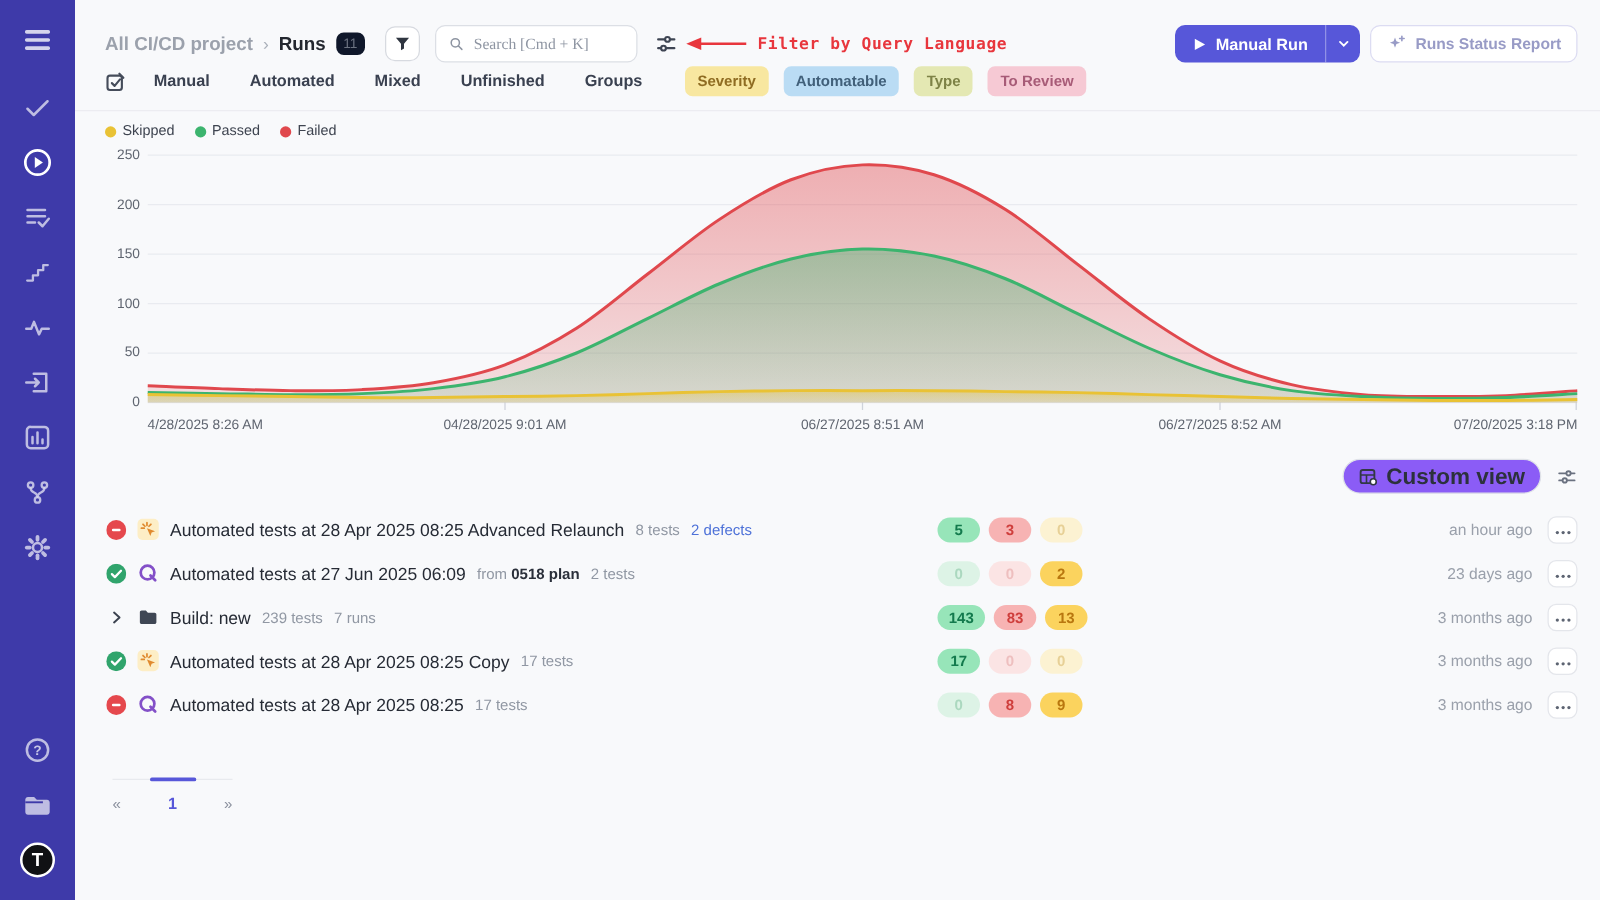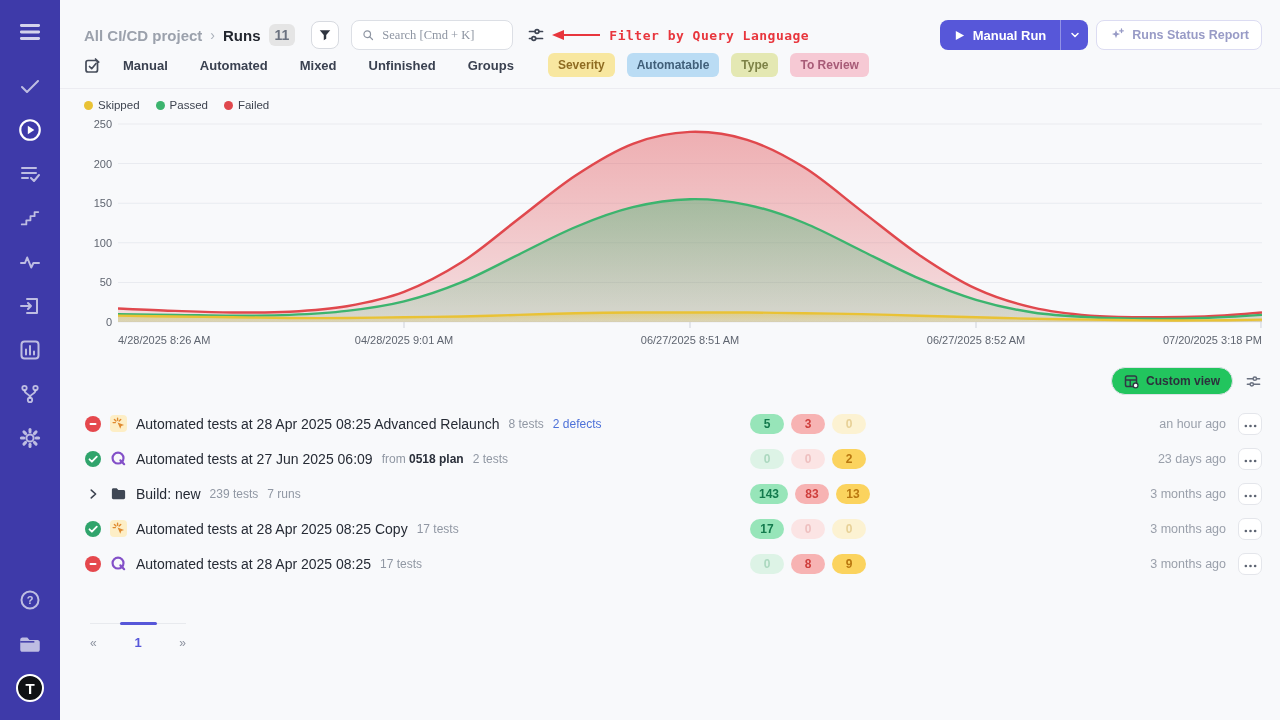--- a/index.html
+++ b/index.html
@@ -18,21 +18,21 @@
 
   
   .main { flex:1; display:flex; flex-direction:column; padding:0; min-width:0; }
   .pad { padding-left:24px; padding-right:18px; }
 
   
   .header { display:flex; align-items:center; height:30px; margin-top:20px; }
   .crumb-project { color:#9ba1ac; font-weight:bold; font-size:15px; }
   .crumb-sep { color:#aab0ba; margin:0 8px; font-size:14px; }
   .crumb-section { color:#23272f; font-weight:bold; font-size:15px; }
-  .count-badge { background:#e5e5e5; color:#6b7280; font-size:14px; font-weight:bold; border-radius:6px; padding:3px 6px; margin-left:8px; }
+  .count-badge { background:#0f172a; color:#6b7280; font-size:11px; font-weight:normal; border-radius:6px; padding:3px 6px; margin-left:8px; }
   .funnel-btn { width:28px; height:28px; border:1px solid #d7dae0; border-radius:8px; background:#fff; display:flex; align-items:center; justify-content:center; margin-left:16px; cursor:pointer; }
   .search-box { display:flex; align-items:center; gap:8px; width:162px; height:30px; border:1px solid #dcdfe5; border-radius:8px; background:#fff; margin-left:12px; padding:0 10px; }
   .search-box input { border:none; outline:none; width:100%; font-size:12.5px; color:#2a2f3a; background:transparent; font-family:Liberation Serif, serif; }
   .search-box input::placeholder { color:#8e95a2; }
   .tune-btn { margin-left:14px; background:none; border:none; cursor:pointer; height:22px; display:flex; align-items:center; }
   .annotation { display:flex; align-items:center; gap:8px; margin-left:6px; }
   .annotation-text { color:#e8363d; font-family:"DejaVu Sans Mono", monospace; font-weight:bold; font-size:13px; letter-spacing:.5px; }
   .header-right { margin-left:auto; display:flex; align-items:center; gap:8px; }
   .manual-run { display:flex; height:30px; border-radius:8px; overflow:hidden; background:#5757d9; cursor:pointer; }
   .manual-run .mr-main { display:flex; align-items:center; gap:8px; padding:0 14px; color:#fff; font-size:13px; font-weight:bold; border:none; background:transparent; cursor:pointer; }
@@ -53,21 +53,21 @@
   .legend-dot { width:9px; height:9px; border-radius:50%; }
   .chart-wrap { display:flex; margin-top:6px; }
   .ylabels { width:34px; position:relative; height:208px; flex:0 0 34px; }
   .ylabel { position:absolute; right:6px; font-size:11px; color:#5f6570; }
   .plot { flex:1; height:208px; }
   .xlabels { position:relative; height:22px; margin-left:34px; margin-top:2px; }
   .xlabel { position:absolute; top:4px; font-size:11px; color:#5f6570; white-space:nowrap; }
 
   
   .viewbar { display:flex; align-items:center; justify-content:flex-end; gap:12px; margin-top:14px; height:30px; }
-  .customview-btn { height:28px; display:flex; align-items:center; gap:7px; padding:0 12px; background:#22c55e; border:1px solid #dfe2e8; border-radius:14px; font-size:12px; font-weight:bold; color:#2c313c; cursor:pointer; }
+  .customview-btn { height:28px; display:flex; align-items:center; gap:7px; padding:0 12px; background:#8b5cf6; border:1px solid #dfe2e8; border-radius:14px; font-size:18px; font-weight:bold; color:#2c313c; cursor:pointer; }
   .viewsettings-btn { background:none; border:none; cursor:pointer; display:flex; }
 
   
   .runs { margin-top:10px; }
   .run-row { display:flex; align-items:center; height:35px; cursor:pointer; }
   .run-main { width:666px; display:flex; align-items:center; gap:9px; flex:0 0 666px; }
   .run-title { font-size:14px; color:#262b35; white-space:nowrap; }
   .run-meta { font-size:12px; color:#9097a3; white-space:nowrap; }
   .run-from { font-size:12px; color:#9097a3; }
   .run-from b { color:#2a2f3a; }

